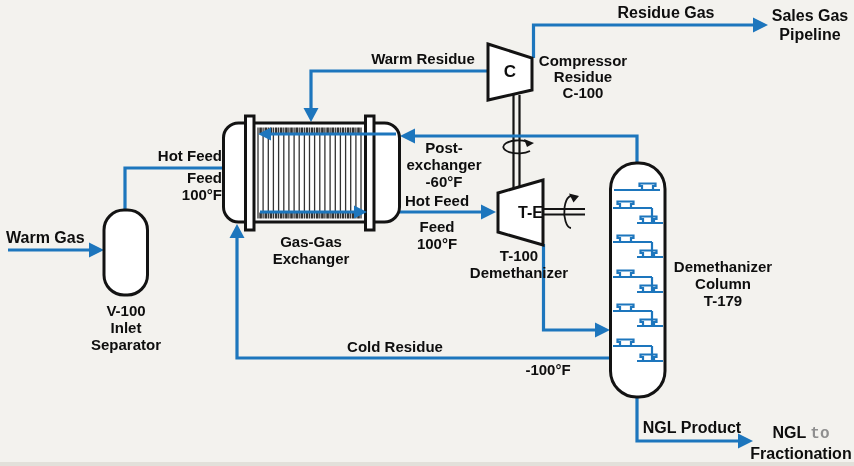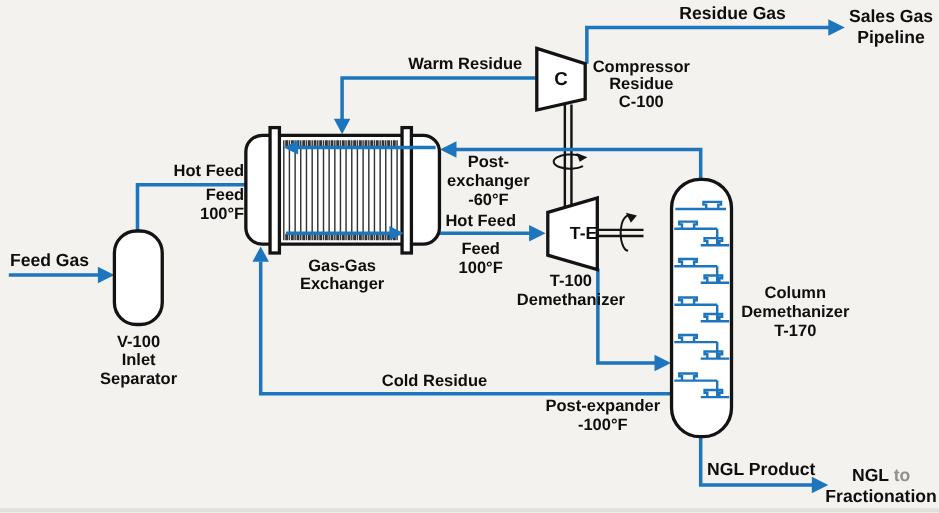--- a/index.html
+++ b/index.html
@@ -10,21 +10,21 @@
     -webkit-font-smoothing:antialiased;
   }
   #canvas{position:absolute;left:0;top:0;width:854px;height:466px;}
   svg{position:absolute;left:0;top:0;}
   .lbl{
     position:absolute;font-weight:700;font-size:15px;line-height:17px;
     color:#0e0e0e;text-align:center;white-space:nowrap;
   }
   .lbl-lg{font-size:16px;line-height:19px;}
   .right{text-align:right;}
-  .muted{color:#8f8f8f;}
+  .muted{color:#8f8f8f;font-family:Liberation Mono, monospace;}
   .eqletter{position:absolute;font-weight:700;color:#0e0e0e;text-align:center;}
   
   .pline{stroke:#1d76bd;stroke-width:3.2;fill:none;}
   .parrow{fill:#1d76bd;stroke:none;}
   .eq{fill:#ffffff;stroke:#131313;stroke-width:3;}
   .eqthin{stroke:#131313;stroke-width:2.2;fill:none;}
   .tube{stroke:#333333;stroke-width:1.3;fill:none;}
   .tubeend{stroke:#333333;stroke-width:2.6;fill:none;}
   .tray{stroke:#1d76bd;stroke-width:2.2;fill:none;}
   .rot{stroke:#131313;stroke-width:1.8;fill:none;}
@@ -106,21 +106,21 @@
   <g>
     <path class="rot" d="M530,151 A15,6.5 0 1 1 527,141.6"></path>
     <polygon class="rotarrow" points="534,143 524,139 527,147"></polygon>
   </g>
   <g>
     <path class="rot" d="M571,228 A7,16 0 1 1 575,198.5"></path>
     <polygon class="rotarrow" points="579,196 569,193.5 573.5,202.5"></polygon>
   </g>
 </svg>
 
-<div class="lbl lbl-lg" style="left:6px;top:228px;width:78px;">Feed Gas</div>
+<div class="lbl lbl-lg" style="left:6px;top:228px;width:78px;">Warm Gas</div>
 
 <div class="lbl" style="left:74px;top:302px;width:104px;">
   <div>V-100</div>
   <div>Inlet</div>
   <div>Separator</div>
 </div>
 
 <div class="lbl right" style="left:150px;top:147px;width:72px;">Hot Feed</div>
 <div class="lbl right" style="left:150px;top:169px;width:72px;">
   <div>Feed</div>
@@ -160,28 +160,27 @@
 </div>
 
 <div class="lbl" style="left:259px;top:233px;width:104px;">
   <div>Gas-Gas</div>
   <div>Exchanger</div>
 </div>
 
 <div class="lbl" style="left:338px;top:338px;width:114px;">Cold Residue</div>
 
 <div class="lbl" style="left:488px;top:361px;width:120px;">
-  <div>Post-expander</div>
   <div>-100°F</div>
 </div>
 
 <div class="lbl" style="left:666px;top:258px;width:114px;">
+  <div>Demethanizer</div>
   <div>Column</div>
-  <div>Demethanizer</div>
-  <div>T-170</div>
+  <div>T-179</div>
 </div>
 
 <div class="lbl lbl-lg" style="left:638px;top:418px;width:108px;">NGL Product</div>
 
 <div class="lbl lbl-lg" style="left:743px;top:423px;width:116px;">
   <div><span>NGL</span> <span class="muted">to</span></div>
   <div>Fractionation</div>
 </div>
 
 <div class="eqletter" style="left:496px;top:62px;width:28px;font-size:17px;">C</div>

